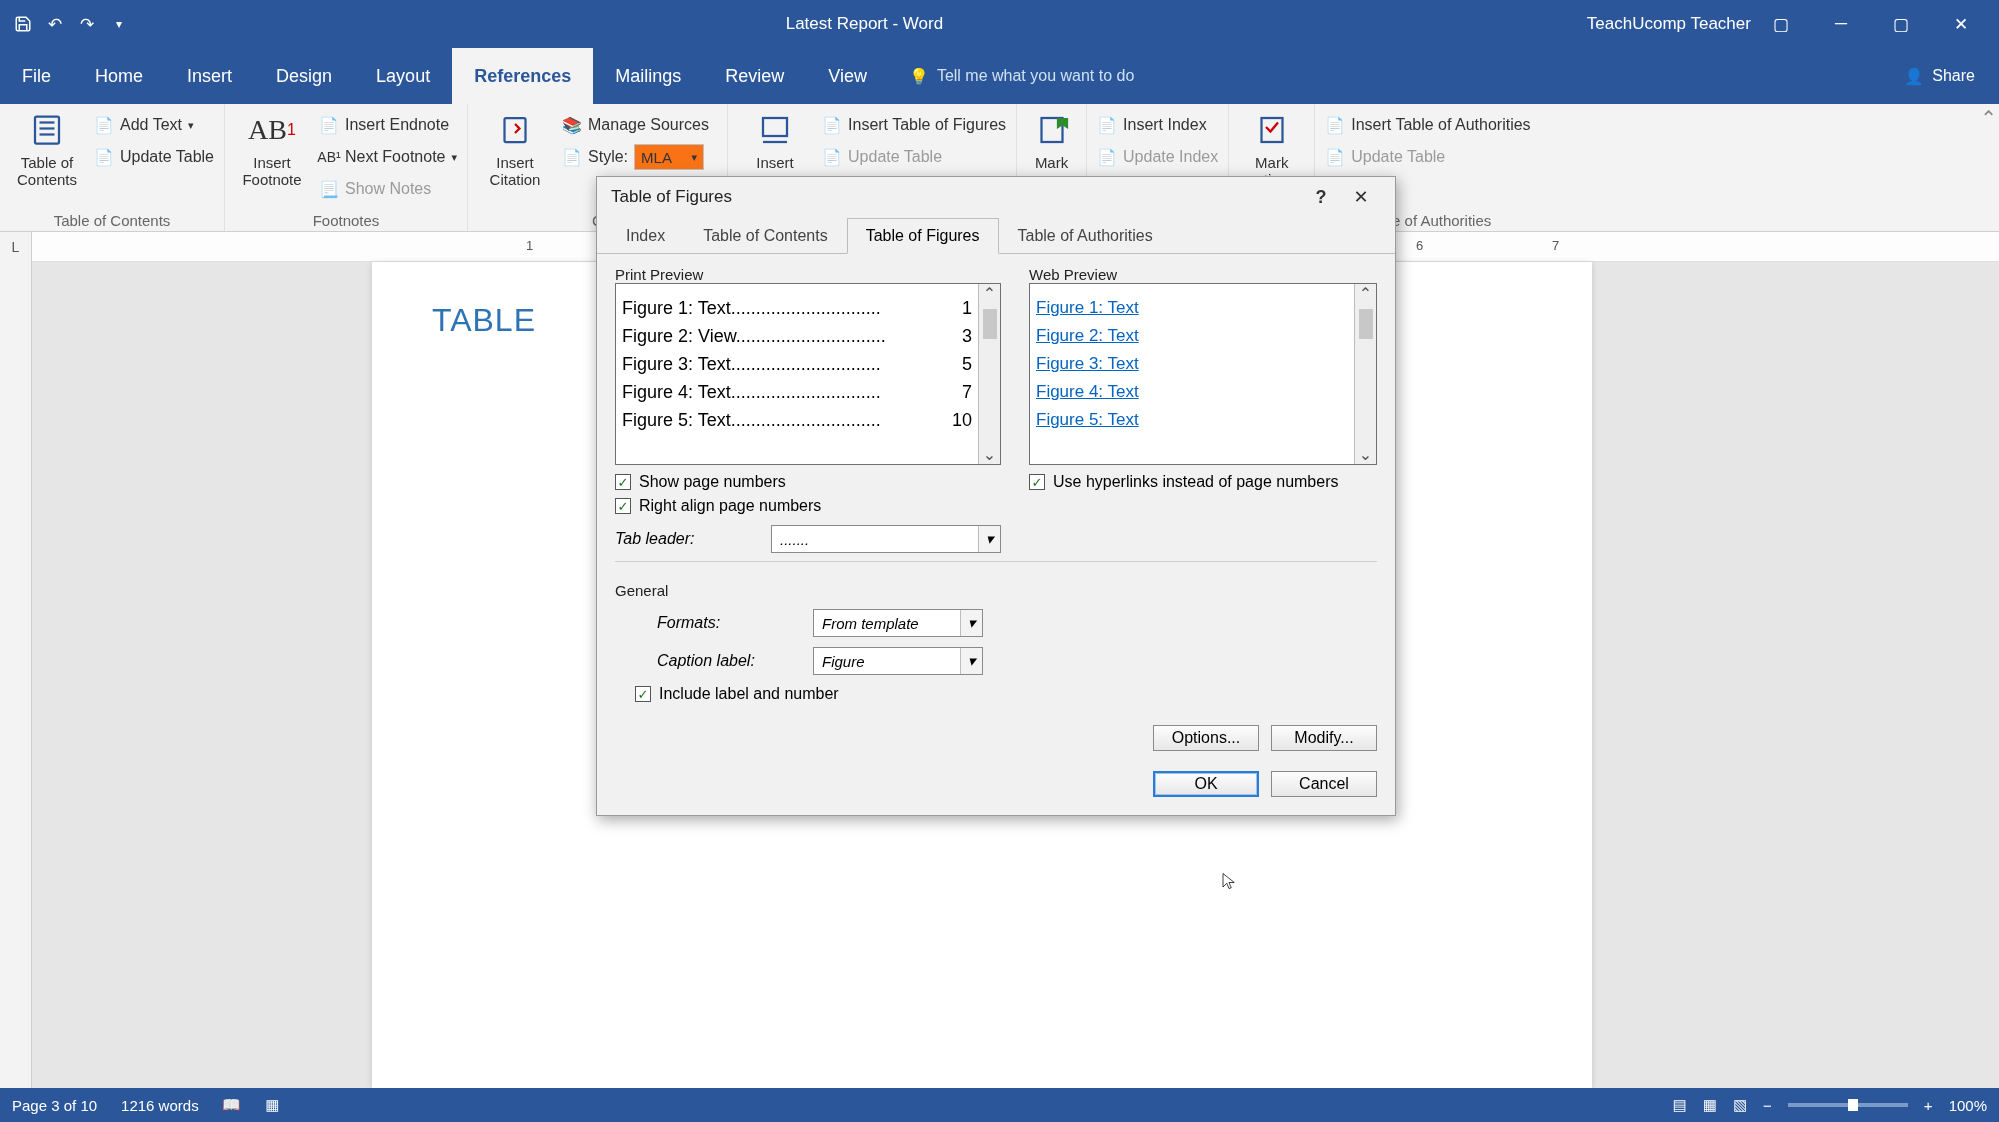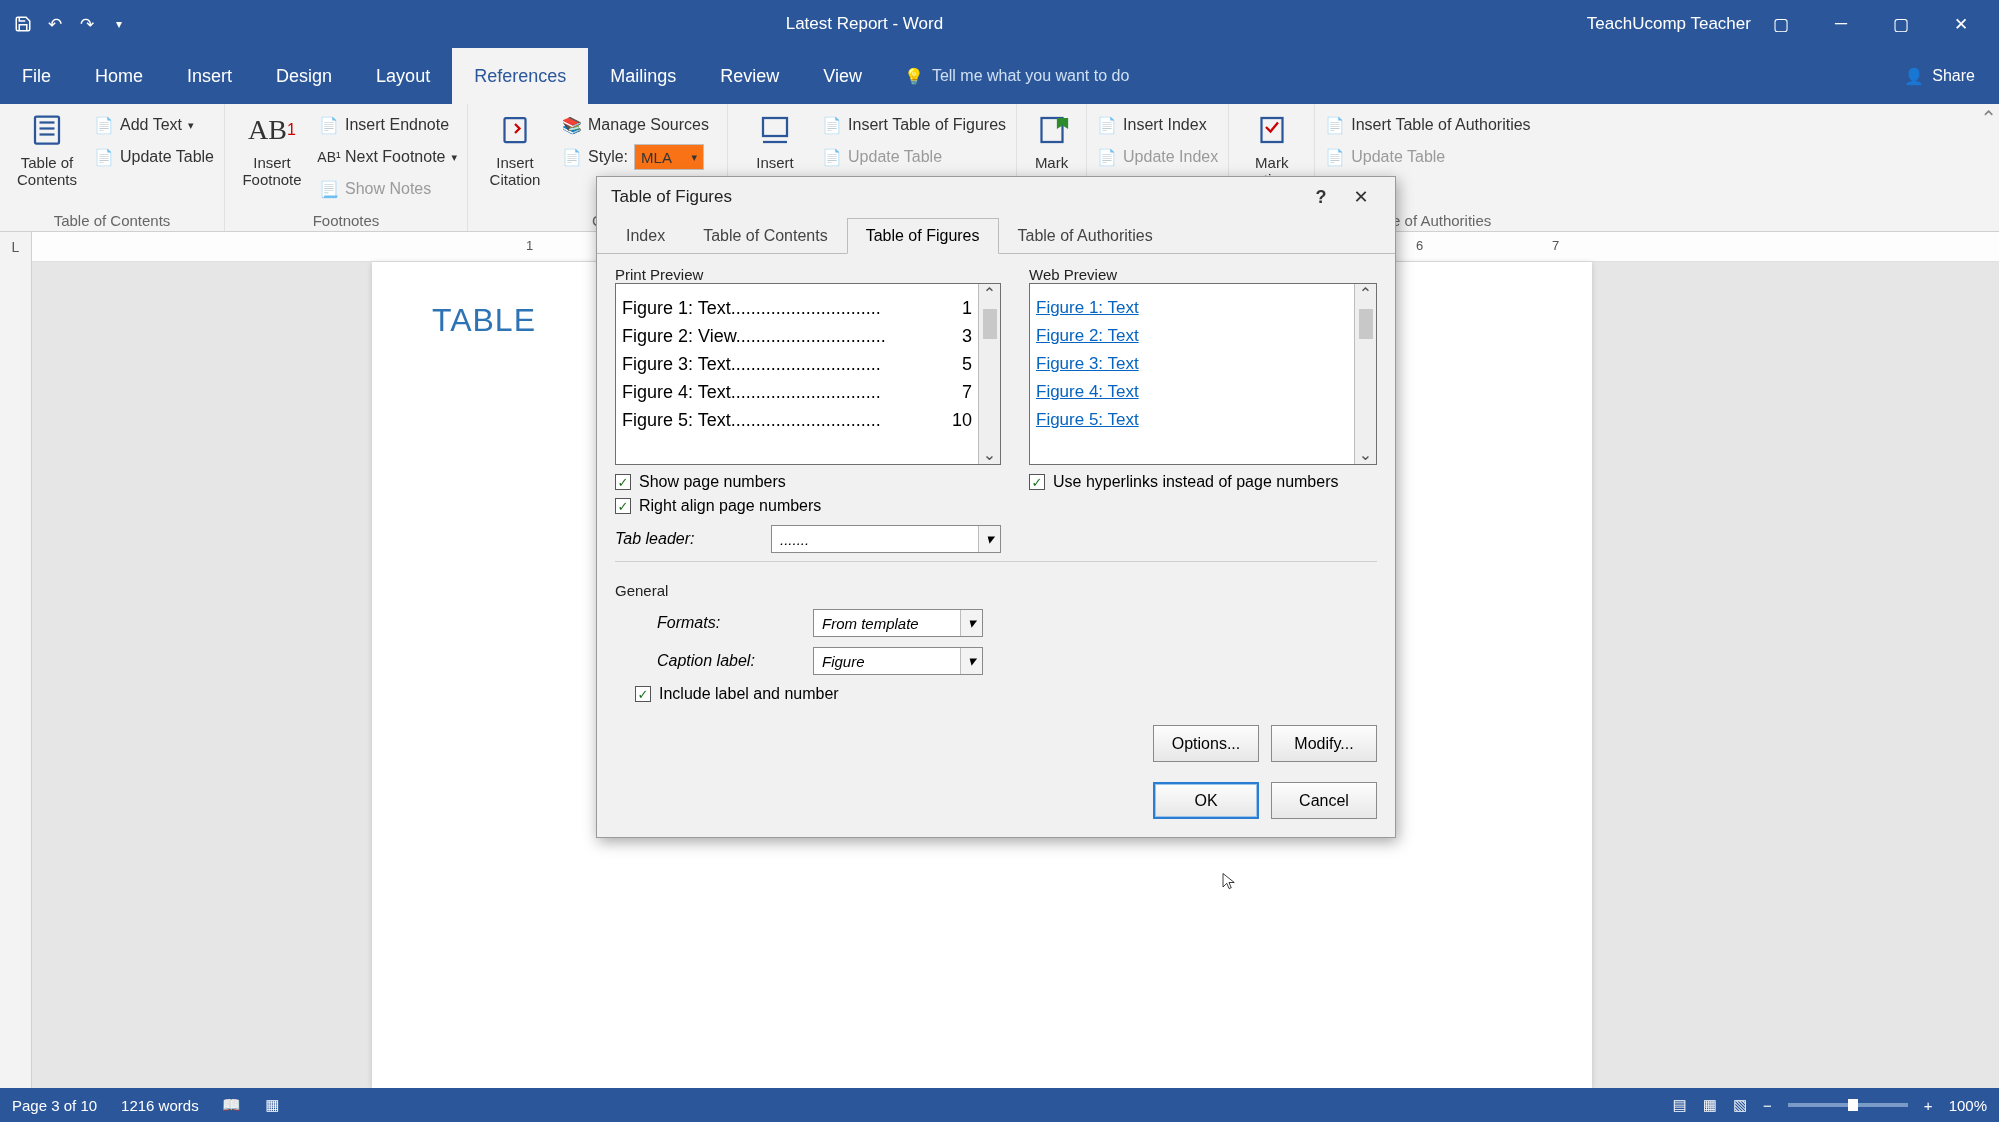--- a/index.html
+++ b/index.html
@@ -10,21 +10,21 @@
 .titlebar .qat { display: flex; gap: 10px; padding: 0 12px; align-items: center; }
 .titlebar .qat .ico { width: 22px; height: 22px; display: inline-flex; align-items: center; justify-content: center; }
 .titlebar .title { flex: 1; text-align: center; }
 .titlebar .right { display: flex; align-items: center; gap: 22px; padding-right: 8px; }
 .titlebar .winctrl { display: flex; gap: 0; }
 .titlebar .winctrl div { width: 60px; height: 48px; display: flex; align-items: center; justify-content: center; }
 
 
 .ribbon-tabs { background: #2b579a; height: 56px; display: flex; align-items: stretch; color: #fff; }
 .ribbon-tabs .tab { padding: 0 22px; display: flex; align-items: center; font-size: 18px; }
-.ribbon-tabs .tab.active { background: #f3f3f3; color: #2b579a; }
+.ribbon-tabs .tab.active { background: #f3f3f3; color: #2b579a; font-weight: bold; }
 .ribbon-tabs .tell { display: flex; align-items: center; color: #cfe0f2; gap: 8px; padding-left: 20px; }
 .ribbon-tabs .share { margin-left: auto; padding: 0 24px; display: flex; align-items: center; gap: 8px; }
 
 
 .ribbon { background: #f3f3f3; height: 128px; border-bottom: 1px solid #d0d0d0; display: flex; align-items: stretch; position: relative; }
 .group { border-right: 1px solid #e1e1e1; padding: 6px 10px 2px 10px; display: flex; flex-direction: column; justify-content: space-between; position: relative; }
 .group .grouplabel { text-align: center; color: #666; font-size: 15px; padding-top: 4px; }
 .group .body { display: flex; align-items: flex-start; gap: 10px; }
 .bigbtn { display: flex; flex-direction: column; align-items: center; justify-content: center; width: 74px; font-size: 15px; color: #333; text-align: center; gap: 4px; }
 .bigbtn .bigico { width: 40px; height: 40px; display: flex; align-items: center; justify-content: center; }
@@ -67,21 +67,21 @@
 .previewinner .linkstyle { color: #0563c1; text-decoration: underline; font-family: "Segoe UI", sans-serif; font-size: 17px; }
 .scrollbar { width: 22px; background: #efefef; border-left: 1px solid #bcbcbc; display: flex; flex-direction: column; justify-content: space-between; align-items: center; color: #555; }
 .scrollbar .thumb { width: 14px; height: 30px; background: #c8c8c8; margin-top: 6px; }
 .chk { display: flex; align-items: center; gap: 8px; font-size: 16px; }
 .chk .box { width: 16px; height: 16px; border: 1px solid #555; background: #fff; display: flex; align-items: center; justify-content: center; font-size: 13px; color: #1a6f1a; }
 .formrow { display: flex; align-items: center; gap: 22px; font-size: 16px; font-style: italic; }
 .formrow label { width: 134px; }
 .combo { border: 1px solid #8a8a8a; background: #fff; height: 28px; display: flex; align-items: center; padding: 0 8px; min-width: 170px; position: relative; font-size: 15px; }
 .combo .arrow { position: absolute; right: 0; top: 0; bottom: 0; width: 22px; border-left: 1px solid #bcbcbc; display: flex; align-items: center; justify-content: center; background: #f3f3f3; }
 .footer-btns { grid-column: 1 / span 2; display: flex; justify-content: flex-end; gap: 12px; margin-top: 12px; }
-.btn { min-width: 106px; height: 37px; border: 1px solid #8a8a8a; background: linear-gradient(#fdfdfd, #e7e7e7); font-size: 16px; display: flex; align-items: center; justify-content: center; }
+.btn { min-width: 106px; height: 26px; border: 1px solid #8a8a8a; background: linear-gradient(#fdfdfd, #e7e7e7); font-size: 16px; display: flex; align-items: center; justify-content: center; }
 .btn.primary { border: 2px solid #2b7cd3; box-shadow: inset 0 0 0 1px #9bc4ea; }
 .generalblock { grid-column: 1 / span 2; border-top: 1px solid #d0d0d0; padding-top: 20px; display: flex; flex-direction: column; gap: 10px; }
 .printrow { display:flex; justify-content:space-between; }
 .cursor { position:absolute; left:1220px; top:870px; width:18px; height:22px; }
 </style>
 </head>
 <body>
 
 <div class="titlebar">
   <div class="qat">

